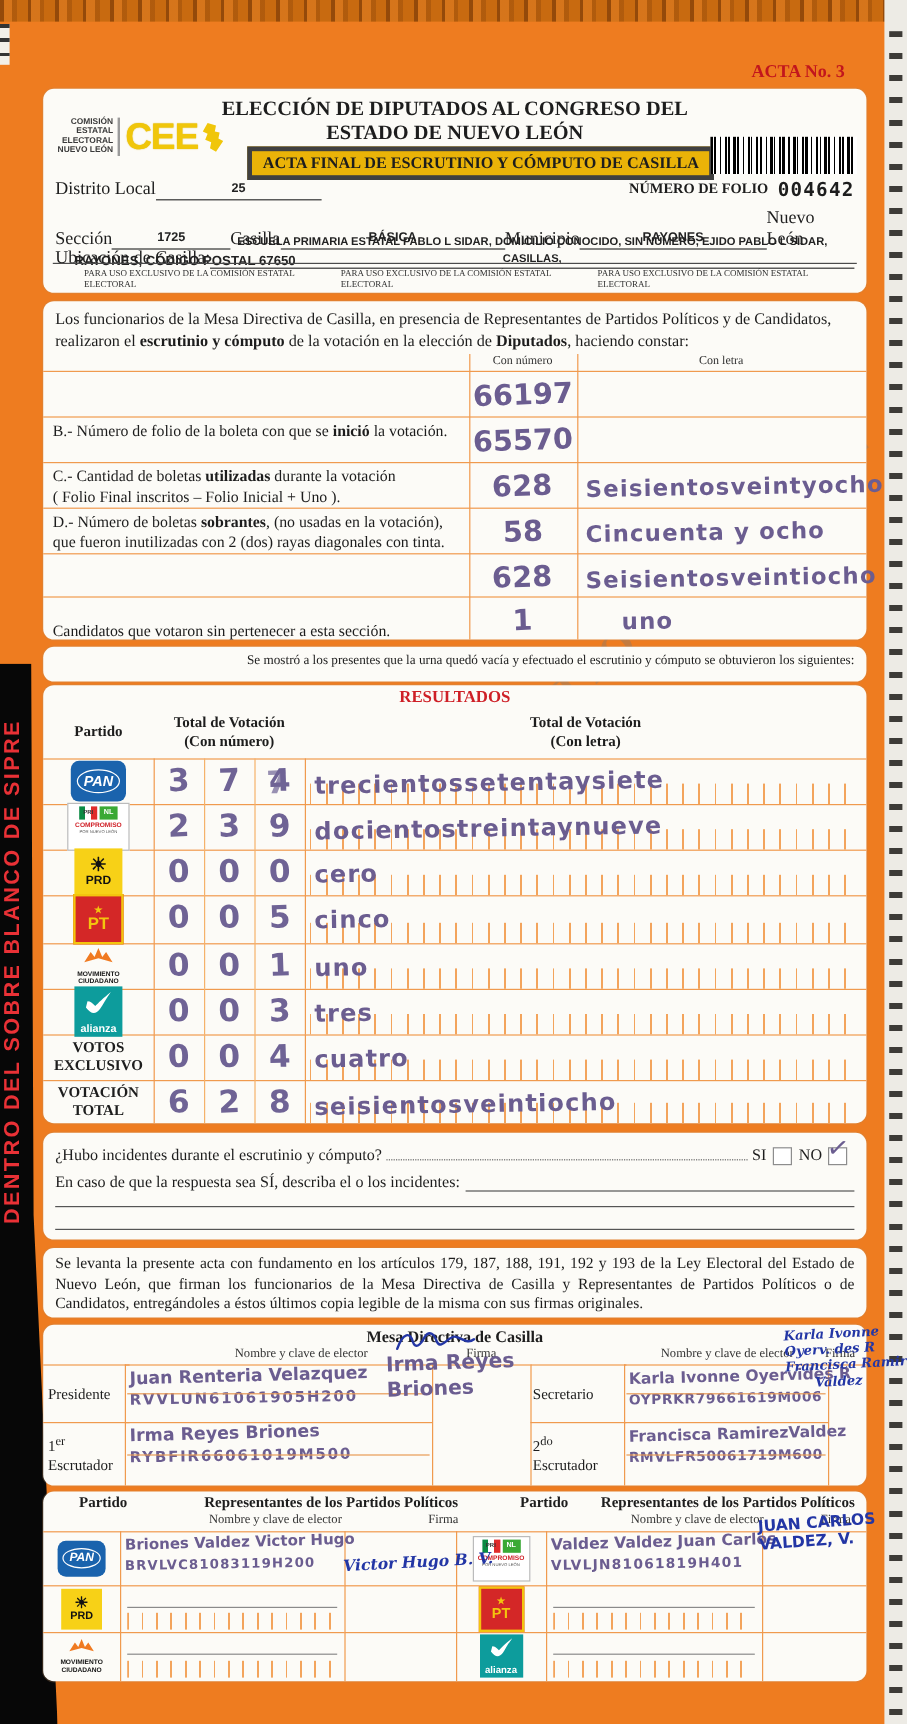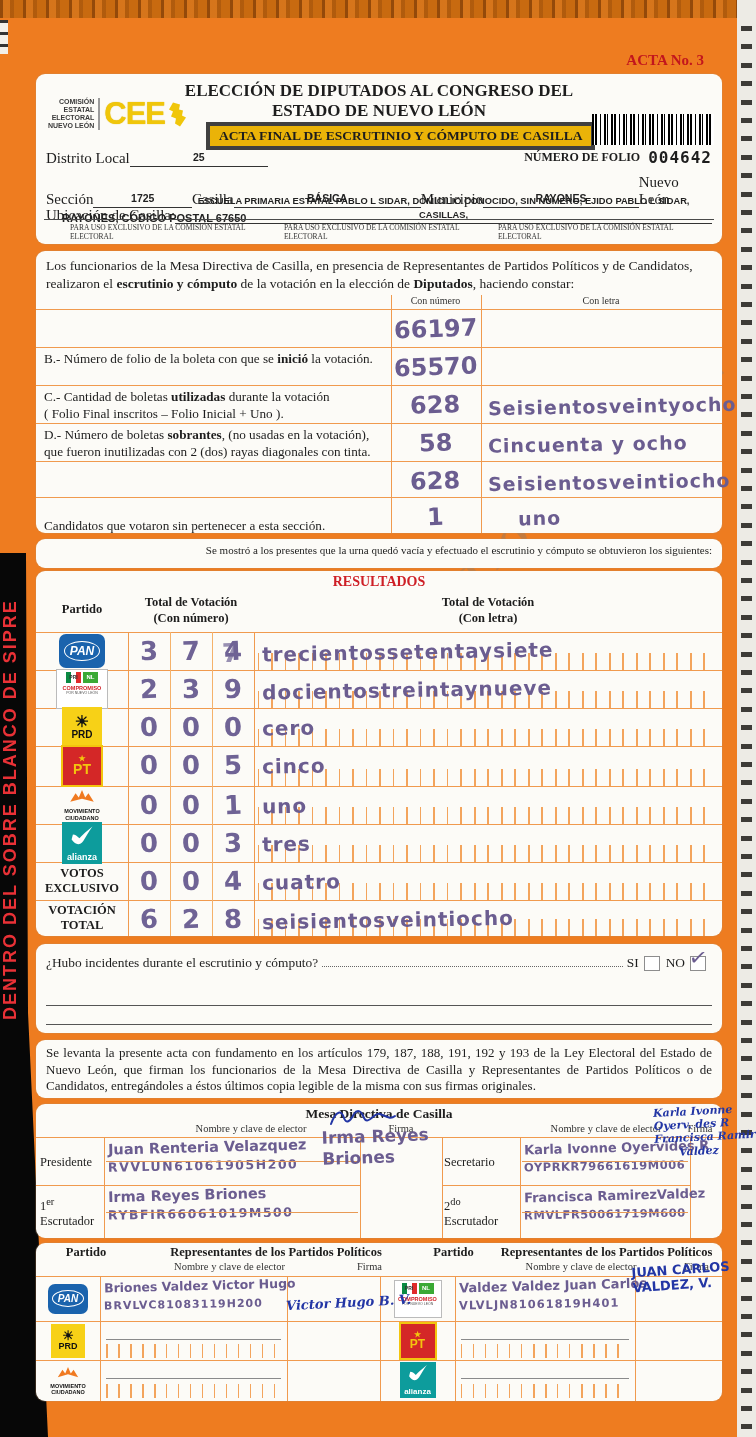--- a/index.html
+++ b/index.html
@@ -387,20 +387,24 @@
   <div class="inc-l1">
     <span>¿Hubo incidentes durante el escrutinio y cómputo?</span>
     <span class="leader"></span>
     <span>SI</span>
     <span class="chk"></span>
     <span>NO</span>
     <span class="chk">
         <span class="mark">✓</span>
       </span>
   </div>
+  <div class="inc-l2">
+    <span>En caso de que la respuesta sea SÍ, describa el o los incidentes:</span>
+    <span class="wline"></span>
+  </div>
   <div class="freeline" style="top:61px;"></div>
   <div class="freeline" style="top:80px;"></div>
 </div>
 
 <div class="wbox" id="box-legal">
   <div class="t">Se levanta la presente acta con fundamento en los artículos 179, 187, 188, 191, 192 y 193 de la Ley Electoral del Estado de Nuevo León, que firman los funcionarios de la Mesa Directiva de Casilla y Representantes de  Partidos Políticos o de Candidatos, entregándoles a éstos últimos copia legible de la misma con sus firmas originales.</div>
 </div>
 
 <div class="wbox" id="box-mesa">
   <div class="mesa-title">Mesa Directiva de Casilla</div>

